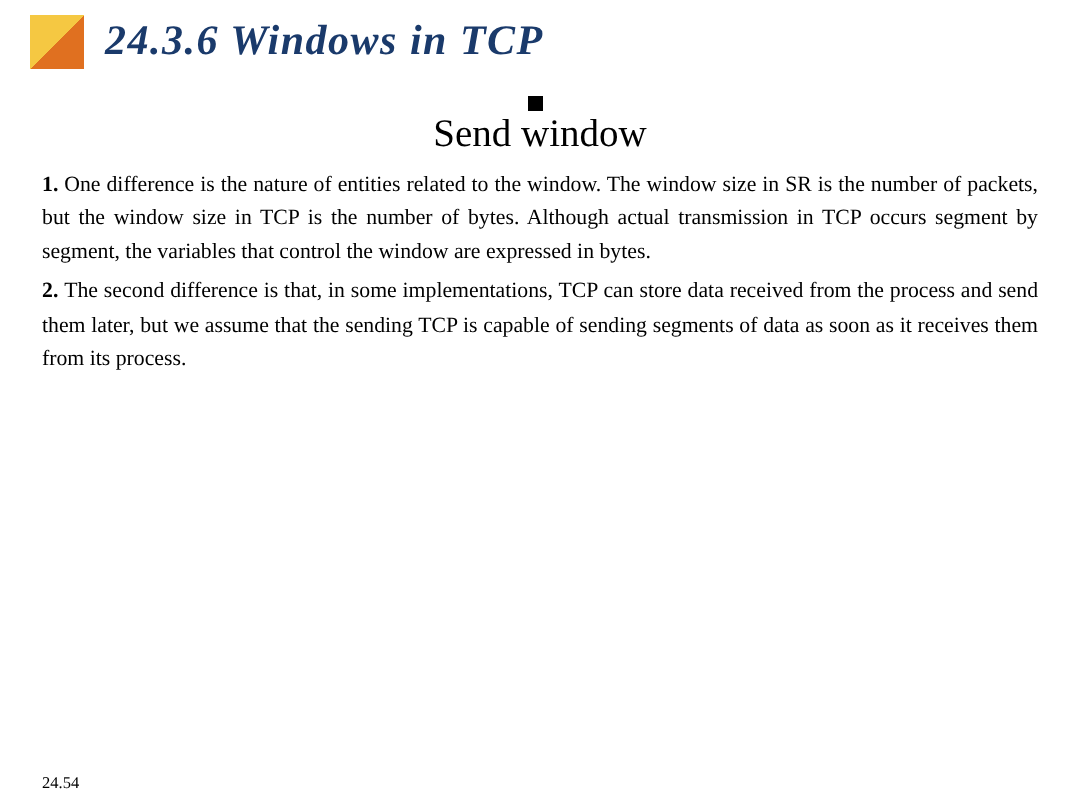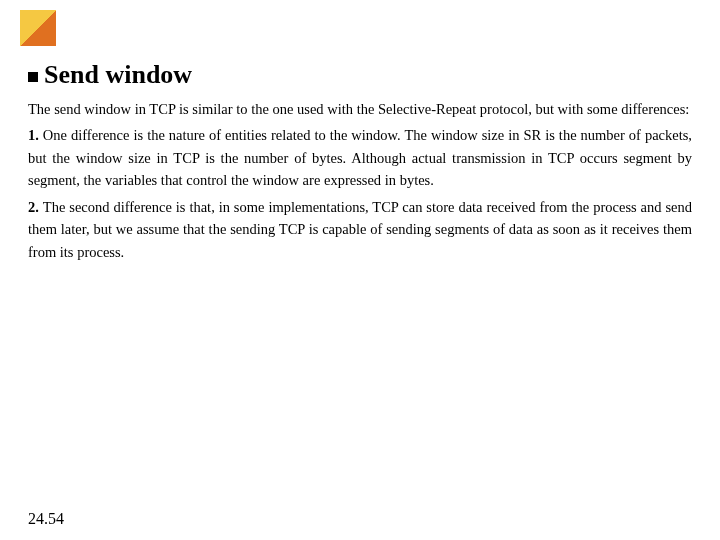--- a/index.html
+++ b/index.html
@@ -40,25 +40,26 @@
       font-style: italic;
       letter-spacing: 1px;
     }
 
     .content {
       padding: 6px 28px 10px 28px;
     }
 
     .section-heading {
       font-size: 26px;
-      font-weight: bold;
+      font-weight: normal;
       color: #000000;
       margin-bottom: 8px;
       display: flex;
       align-items: center;
+      flex-direction: column;
     }
 
     .bullet-square {
       display: inline-block;
       width: 10px;
       height: 10px;
       background: #000000;
       margin-right: 6px;
       flex-shrink: 0;
       margin-top: 4px;
@@ -76,40 +77,40 @@
     }
 
     .body-text strong {
       font-weight: bold;
     }
 
     .footer {
       position: absolute;
       bottom: 12px;
       left: 28px;
-      font-size: 16px;
+      font-size: 11px;
       color: #000000;
     }
   </style>
 </head>
 <body>
 
 <div class="header">
   <div class="header-icon"></div>
+  <span class="header-title">24.3.6  Windows in TCP</span>
 </div>
 
 <div class="content">
 
   <div class="section-heading">
     <span class="bullet-square"></span>
     <span>Send window</span>
   </div>
 
   <div class="body-text">
-    <p>The send window in TCP is similar to the one used with the Selective-Repeat protocol, but with some differences:</p>
     <p>
       <strong>1. </strong>
       <span>One difference is the nature of entities related to the window. The window size in SR is the number of packets, but the window size in TCP is the number of bytes. Although actual transmission in TCP occurs segment by segment, the variables that control the window are expressed in bytes.</span>
     </p>
     <p>
       <strong>2. </strong>
       <span>The second difference is that, in some implementations, TCP can store data received from the process and send them later, but we assume that the sending TCP is capable of sending segments of data as soon as it receives them from its process.</span>
     </p>
   </div>
 

